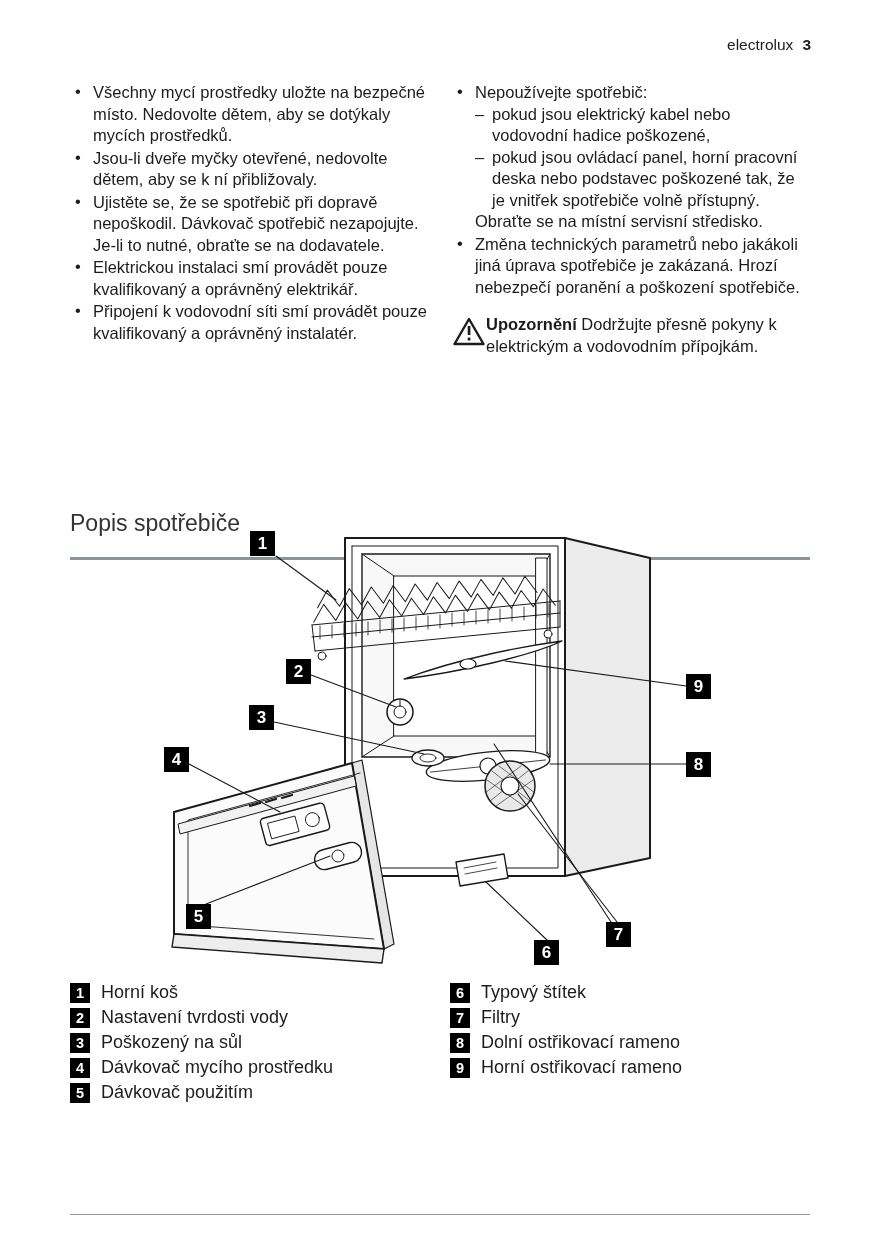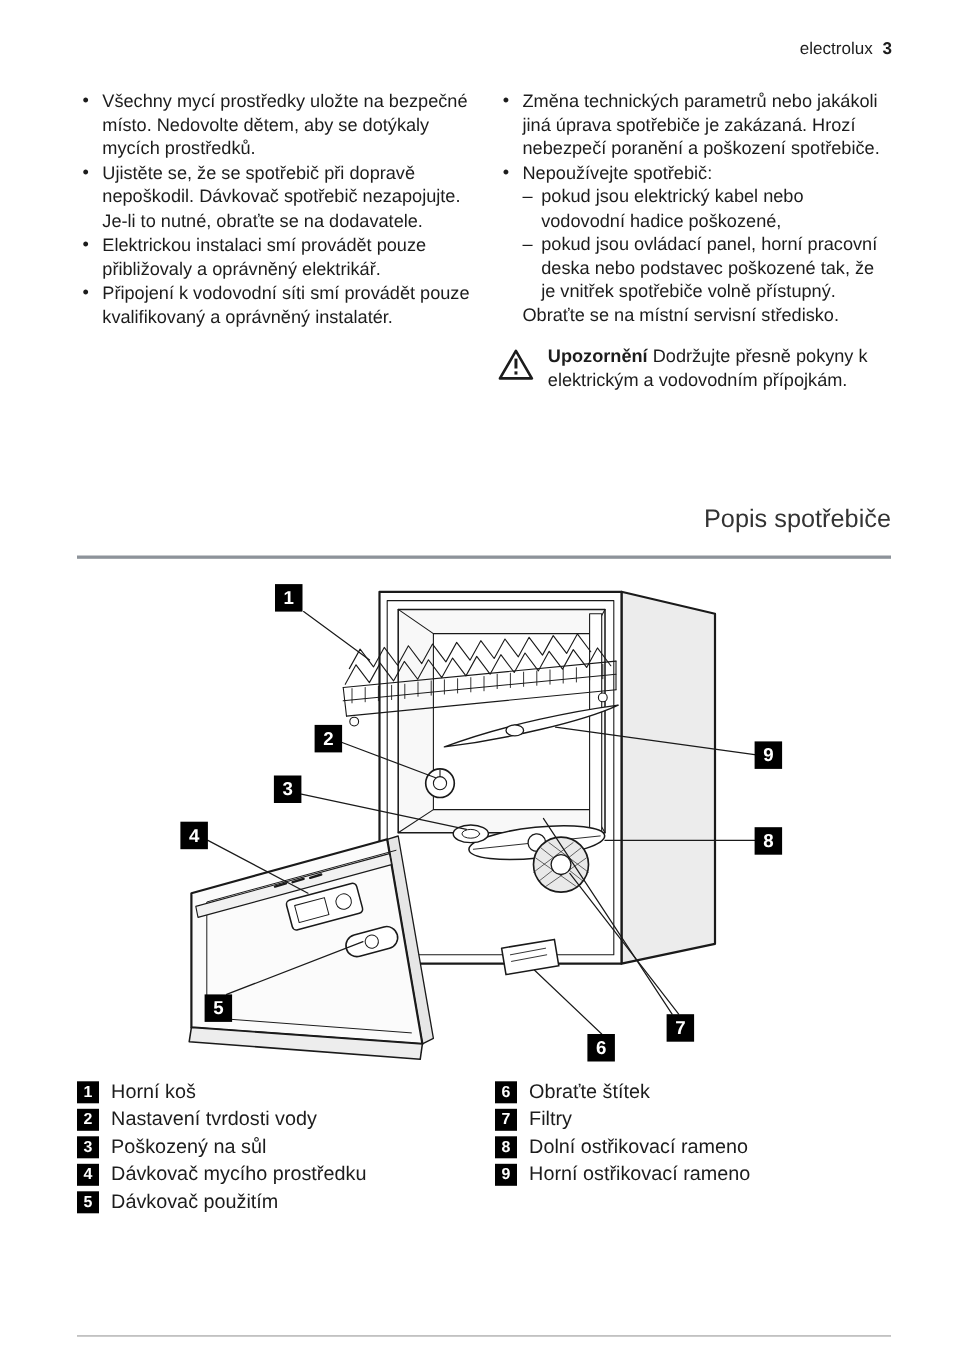--- a/index.html
+++ b/index.html
@@ -22,30 +22,29 @@
 
   ul.bullets { list-style:none; }
   ul.bullets > li { position:relative; padding-left:23px; margin-bottom:1px; }
   ul.bullets > li::before { content:"\2022"; position:absolute; left:5px; top:-1px; }
 
   .h-instalace { font-size:17px; font-weight:bold; margin:10px 0 4px; }
 
   .subdash > div { position:relative; padding-left:17px; }
   .subdash > div::before { content:"\2013"; position:absolute; left:0; }
 
-  .warning { display:flex; gap:12px; margin-top:16px; align-items:flex-start; }
+  .warning { display:flex; gap:0; margin-top:16px; align-items:flex-start; }
   .warn-icon { flex:0 0 auto; padding-top:2px; }
   .warn-text { flex:1; }
 
   
   .section-head {
-    position:absolute; left:70px; top:458px; width:740px;
+    position:absolute; left:70px; top:510px; width:740px;
     font-size:23px; color:#333; padding-bottom:20px;
     border-bottom:3px solid #8d939a;
-    text-align:right;
   }
 
   
   .diagram-svg { position:absolute; left:70px; top:524px; }
 
   .co {
     position:absolute; width:25px; height:25px; background:#000; color:#fff;
     font-weight:bold; font-size:17px; display:flex; align-items:center; justify-content:center;
     z-index:5;
   }
@@ -77,39 +76,40 @@
 <body>
 
 <div class="header">
   <span>electrolux</span><span class="pn">3</span>
 </div>
 
 <div class="columns">
   <div class="col">
     <ul class="bullets">
       <li>Všechny mycí prostředky uložte na bezpečné místo. Nedovolte dětem, aby se dotýkaly mycích prostředků.</li>
+      <li>Jsou-li dveře myčky otevřené, nedovolte dětem, aby se k ní přibližovaly.</li>
     </ul>
     <ul class="bullets">
       <li>Ujistěte se, že se spotřebič při dopravě nepoškodil. Dávkovač spotřebič nezapojujte. Je-li to nutné, obraťte se na dodavatele.</li>
-      <li>Elektrickou instalaci smí provádět pouze přibližovaly a oprávněný elektrikář.</li>
+      <li>Elektrickou instalaci smí provádět pouze kvalifikovaný a oprávněný elektrikář.</li>
       <li>Připojení k vodovodní síti smí provádět pouze kvalifikovaný a oprávněný instalatér.</li>
     </ul>
   </div>
 
   <div class="col">
     <ul class="bullets">
-      <li>Změna technických parametrů nebo jakákoli jiná úprava spotřebiče je zakázaná. Hrozí nebezpečí poranění a poškození spotřebiče.</li>
       <li>
         <span>Nepoužívejte spotřebič:</span>
         <div class="subdash">
           <div>pokud jsou elektrický kabel nebo vodovodní hadice poškozené,</div>
           <div>pokud jsou ovládací panel, horní pracovní deska nebo podstavec poškozené tak, že je vnitřek spotřebiče volně přístupný.</div>
         </div>
         <div>Obraťte se na místní servisní středisko.</div>
       </li>
+      <li>Změna technických parametrů nebo jakákoli jiná úprava spotřebiče je zakázaná. Hrozí nebezpečí poranění a poškození spotřebiče.</li>
     </ul>
 
     <div class="warning">
       <span class="warn-icon">
         <svg width="34" height="31" viewBox="0 0 34 31">
           <path d="M17 3 L31.5 28 H2.5 Z" fill="none" stroke="#1c1c1c" stroke-width="2.4" stroke-linejoin="round"></path>
           <rect x="15.7" y="10" width="2.7" height="9" fill="#1c1c1c"></rect>
           <rect x="15.7" y="21.6" width="2.7" height="2.9" fill="#1c1c1c"></rect>
         </svg>
       </span>
@@ -244,21 +244,21 @@
       <span class="llabel">Dávkovač mycího prostředku</span>
     </div>
     <div class="legend-row">
       <span class="lnum">5</span>
       <span class="llabel">Dávkovač použitím</span>
     </div>
   </div>
   <div class="legend-col-right">
     <div class="legend-row">
       <span class="lnum">6</span>
-      <span class="llabel">Obraťte štítek</span>
+      <span class="llabel">Typový štítek</span>
     </div>
     <div class="legend-row">
       <span class="lnum">7</span>
       <span class="llabel">Filtry</span>
     </div>
     <div class="legend-row">
       <span class="lnum">8</span>
       <span class="llabel">Dolní ostřikovací rameno</span>
     </div>
     <div class="legend-row">

